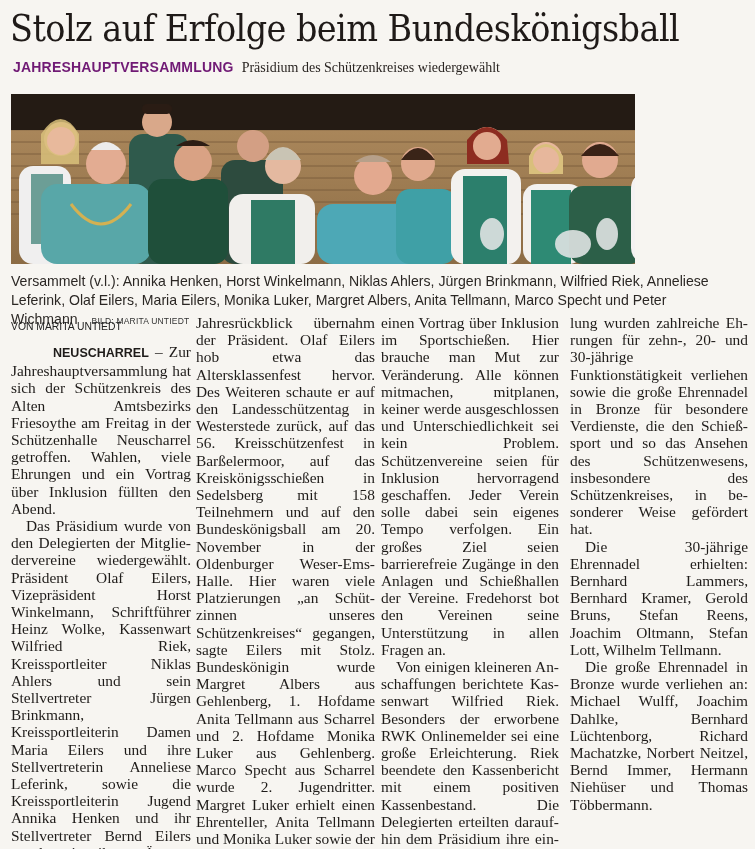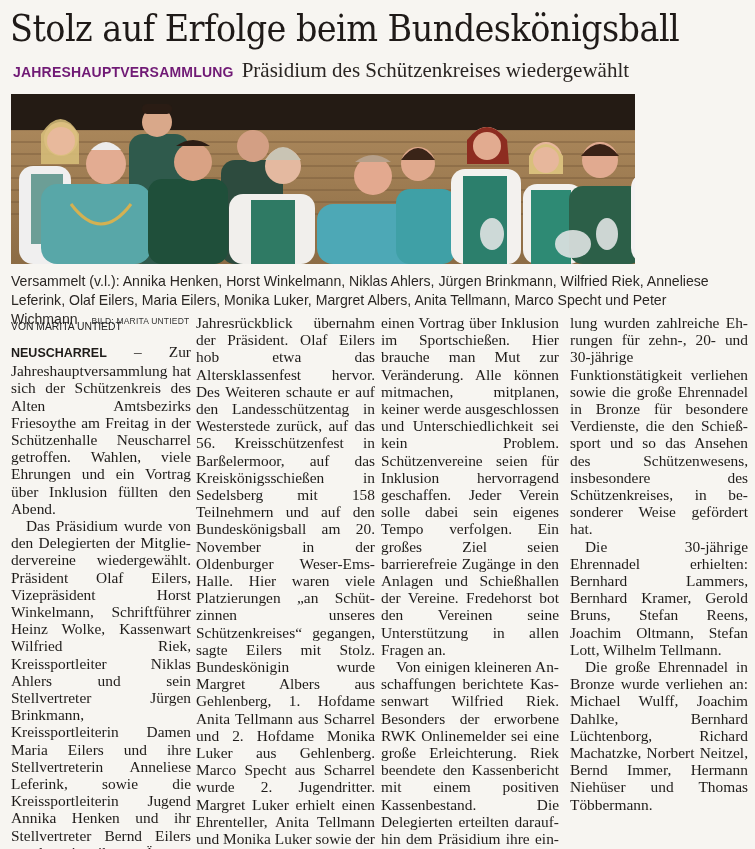--- a/index.html
+++ b/index.html
@@ -1,29 +1,29 @@
 <!DOCTYPE html>
 <html><head>
 <meta charset="utf-8">
 <style>
   html,body{margin:0;padding:0;}
   body{width:755px;height:849px;background:#f7f5f1;overflow:hidden;position:relative;color:#1e1b19;}
   .headline{position:absolute;left:10px;top:8px;font-family:"DejaVu Serif","Liberation Serif",serif;font-size:37px;line-height:42px;color:#1f1a18;letter-spacing:-0.6px;white-space:nowrap;transform:scaleX(0.905);transform-origin:left top;}
   .subline{position:absolute;left:13px;top:58px;white-space:nowrap;}
   .kicker{font-family:"Liberation Sans",sans-serif;font-weight:bold;font-size:14px;letter-spacing:0.2px;color:#701a75;}
-  .subtitle{font-family:"Liberation Serif",serif;font-size:21px;color:#2a2522;margin-left:4px;}
+  .subtitle{font-family:"Liberation Serif",serif;font-size:14px;color:#2a2522;margin-left:4px;}
   .photo{position:absolute;left:11px;top:94px;width:624px;height:170px;overflow:hidden;background:#0f766e;}
   .photo svg{display:block;}
   .caption{position:absolute;left:11px;top:272px;width:735px;font-family:"Liberation Sans",sans-serif;font-size:14.1px;line-height:19px;color:#2b2724;}
   .credit{font-size:8.5px;letter-spacing:0.2px;margin-left:14px;color:#333;}
   .byline{position:absolute;left:11px;top:320px;font-family:"Liberation Sans",sans-serif;font-size:11.5px;color:#222;transform:scaleX(0.9);transform-origin:left top;}
   .col{position:absolute;font-family:"Liberation Serif",serif;font-size:15.4px;line-height:17.2px;text-align:justify;color:#1e1b19;hyphens:manual;}
   .col p{margin:0;text-indent:15px;}
   .col p.first{text-indent:0;}
-  .dateline{font-family:"Liberation Sans",sans-serif;font-weight:bold;font-size:12.5px;}
+  .dateline{font-family:"Liberation Sans",sans-serif;font-weight:bold;font-size:12.5px;margin-left:42px;}
   .c1{left:11px;top:343px;width:180px;}
   .c2{left:196px;top:314px;width:179px;}
   .c3{left:381px;top:314px;width:178px;}
   .c4{left:570px;top:314px;width:178px;}
 </style>
 </head>
 <body>
 
 <div class="headline">Stolz auf Erfolge beim Bundeskönigsball</div>
 

